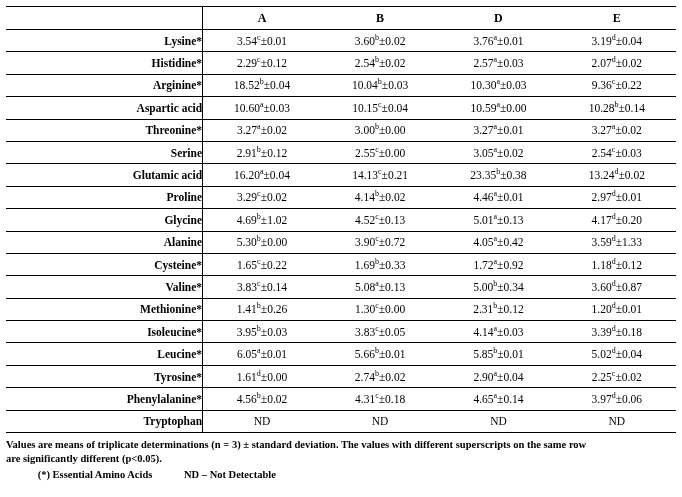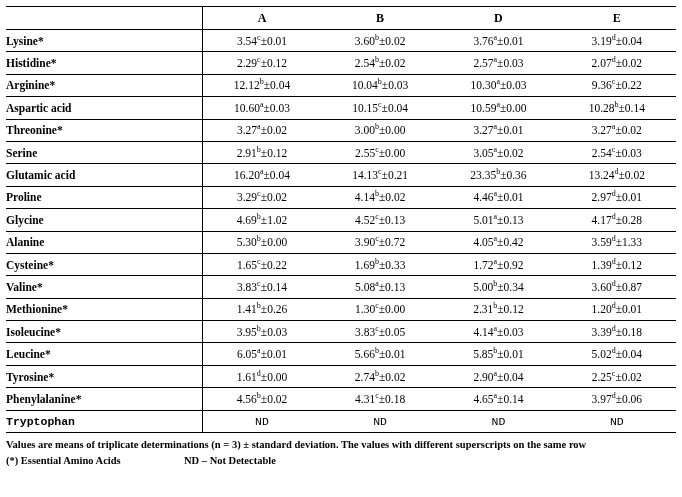--- a/index.html
+++ b/index.html
@@ -46,32 +46,31 @@
   thead tr.head-row th.name-col {
     border-right: 1px solid #000;
   }
   tbody td {
     height: 21.4px;
     vertical-align: middle;
     border-bottom: 1px solid #000;
     font-size: 11.5px;
   }
   tbody td.name {
-    text-align: left;
+    text-align: right;
     font-weight: bold;
     border-right: 1px solid #000;
     padding-left: 0;
   }
   tbody td.val {
     text-align: center;
     font-weight: normal;
   }
   tbody tr:last-child td {
     border-bottom: 1.6px solid #000;
-    font-family: Liberation Mono, monospace;
   }
   sup {
     font-size: 8px;
     vertical-align: super;
     line-height: 0;
   }
   .footnotes {
     width: 670px;
     margin-top: 5px;
     font-size: 10.5px;
@@ -81,20 +80,21 @@
   .footnotes .fn-line {
     display: block;
   }
   .fn-row {
     display: block;
     margin-top: 2px;
   }
   .fn-essential {
     display: inline-block;
     width: 178px;
+    text-align: center;
   }
   .fn-nd {
     display: inline-block;
     text-align: center;
   }
 </style>
 </head>
 <body>
 
 <div class="page">
@@ -126,21 +126,21 @@
         </tr>
         <tr>
           <td class="name">Histidine*</td>
           <td class="val"><span>2.29</span><sup>c</sup><span>±</span><span>0.12</span></td>
           <td class="val"><span>2.54</span><sup>b</sup><span>±</span><span>0.02</span></td>
           <td class="val"><span>2.57</span><sup>a</sup><span>±</span><span>0.03</span></td>
           <td class="val"><span>2.07</span><sup>d</sup><span>±</span><span>0.02</span></td>
         </tr>
         <tr>
           <td class="name">Arginine*</td>
-          <td class="val"><span>12.12</span><sup>b</sup><span>±</span><span>0.04</span></td>
+          <td class="val"><span>18.52</span><sup>b</sup><span>±</span><span>0.04</span></td>
           <td class="val"><span>10.04</span><sup>b</sup><span>±</span><span>0.03</span></td>
           <td class="val"><span>10.30</span><sup>a</sup><span>±</span><span>0.03</span></td>
           <td class="val"><span>9.36</span><sup>c</sup><span>±</span><span>0.22</span></td>
         </tr>
         <tr>
           <td class="name">Aspartic acid</td>
           <td class="val"><span>10.60</span><sup>a</sup><span>±</span><span>0.03</span></td>
           <td class="val"><span>10.15</span><sup>c</sup><span>±</span><span>0.04</span></td>
           <td class="val"><span>10.59</span><sup>a</sup><span>±</span><span>0.00</span></td>
           <td class="val"><span>10.28</span><sup>b</sup><span>±</span><span>0.14</span></td>
@@ -156,50 +156,50 @@
           <td class="name">Serine</td>
           <td class="val"><span>2.91</span><sup>b</sup><span>±</span><span>0.12</span></td>
           <td class="val"><span>2.55</span><sup>c</sup><span>±</span><span>0.00</span></td>
           <td class="val"><span>3.05</span><sup>a</sup><span>±</span><span>0.02</span></td>
           <td class="val"><span>2.54</span><sup>c</sup><span>±</span><span>0.03</span></td>
         </tr>
         <tr>
           <td class="name">Glutamic acid</td>
           <td class="val"><span>16.20</span><sup>a</sup><span>±</span><span>0.04</span></td>
           <td class="val"><span>14.13</span><sup>c</sup><span>±</span><span>0.21</span></td>
-          <td class="val"><span>23.35</span><sup>b</sup><span>±</span><span>0.36</span></td>
+          <td class="val"><span>23.35</span><sup>b</sup><span>±</span><span>0.38</span></td>
           <td class="val"><span>13.24</span><sup>d</sup><span>±</span><span>0.02</span></td>
         </tr>
         <tr>
           <td class="name">Proline</td>
           <td class="val"><span>3.29</span><sup>c</sup><span>±</span><span>0.02</span></td>
           <td class="val"><span>4.14</span><sup>b</sup><span>±</span><span>0.02</span></td>
           <td class="val"><span>4.46</span><sup>a</sup><span>±</span><span>0.01</span></td>
           <td class="val"><span>2.97</span><sup>d</sup><span>±</span><span>0.01</span></td>
         </tr>
         <tr>
           <td class="name">Glycine</td>
           <td class="val"><span>4.69</span><sup>b</sup><span>±</span><span>1.02</span></td>
           <td class="val"><span>4.52</span><sup>c</sup><span>±</span><span>0.13</span></td>
           <td class="val"><span>5.01</span><sup>a</sup><span>±</span><span>0.13</span></td>
-          <td class="val"><span>4.17</span><sup>d</sup><span>±</span><span>0.28</span></td>
+          <td class="val"><span>4.17</span><sup>d</sup><span>±</span><span>0.20</span></td>
         </tr>
         <tr>
           <td class="name">Alanine</td>
           <td class="val"><span>5.30</span><sup>b</sup><span>±</span><span>0.00</span></td>
           <td class="val"><span>3.90</span><sup>c</sup><span>±</span><span>0.72</span></td>
           <td class="val"><span>4.05</span><sup>a</sup><span>±</span><span>0.42</span></td>
           <td class="val"><span>3.59</span><sup>d</sup><span>±</span><span>1.33</span></td>
         </tr>
         <tr>
           <td class="name">Cysteine*</td>
           <td class="val"><span>1.65</span><sup>c</sup><span>±</span><span>0.22</span></td>
           <td class="val"><span>1.69</span><sup>b</sup><span>±</span><span>0.33</span></td>
           <td class="val"><span>1.72</span><sup>a</sup><span>±</span><span>0.92</span></td>
-          <td class="val"><span>1.39</span><sup>d</sup><span>±</span><span>0.12</span></td>
+          <td class="val"><span>1.18</span><sup>d</sup><span>±</span><span>0.12</span></td>
         </tr>
         <tr>
           <td class="name">Valine*</td>
           <td class="val"><span>3.83</span><sup>c</sup><span>±</span><span>0.14</span></td>
           <td class="val"><span>5.08</span><sup>a</sup><span>±</span><span>0.13</span></td>
           <td class="val"><span>5.00</span><sup>b</sup><span>±</span><span>0.34</span></td>
           <td class="val"><span>3.60</span><sup>d</sup><span>±</span><span>0.87</span></td>
         </tr>
         <tr>
           <td class="name">Methionine*</td>
@@ -241,18 +241,19 @@
           <td class="val"><span>ND</span></td>
           <td class="val"><span>ND</span></td>
           <td class="val"><span>ND</span></td>
           <td class="val"><span>ND</span></td>
         </tr>
       </tbody>
   </table>
 
   <div class="footnotes">
     <span class="fn-line">Values are means of triplicate determinations (n = 3) ± standard deviation. The values with different superscripts on the same row</span>
+    <span class="fn-line">are significantly different (p&lt;0.05).</span>
     <span class="fn-row">
       <span class="fn-essential">(*) Essential Amino Acids</span><span class="fn-nd">ND – Not Detectable</span>
     </span>
   </div>
 
 </div>
 
 </body></html>

